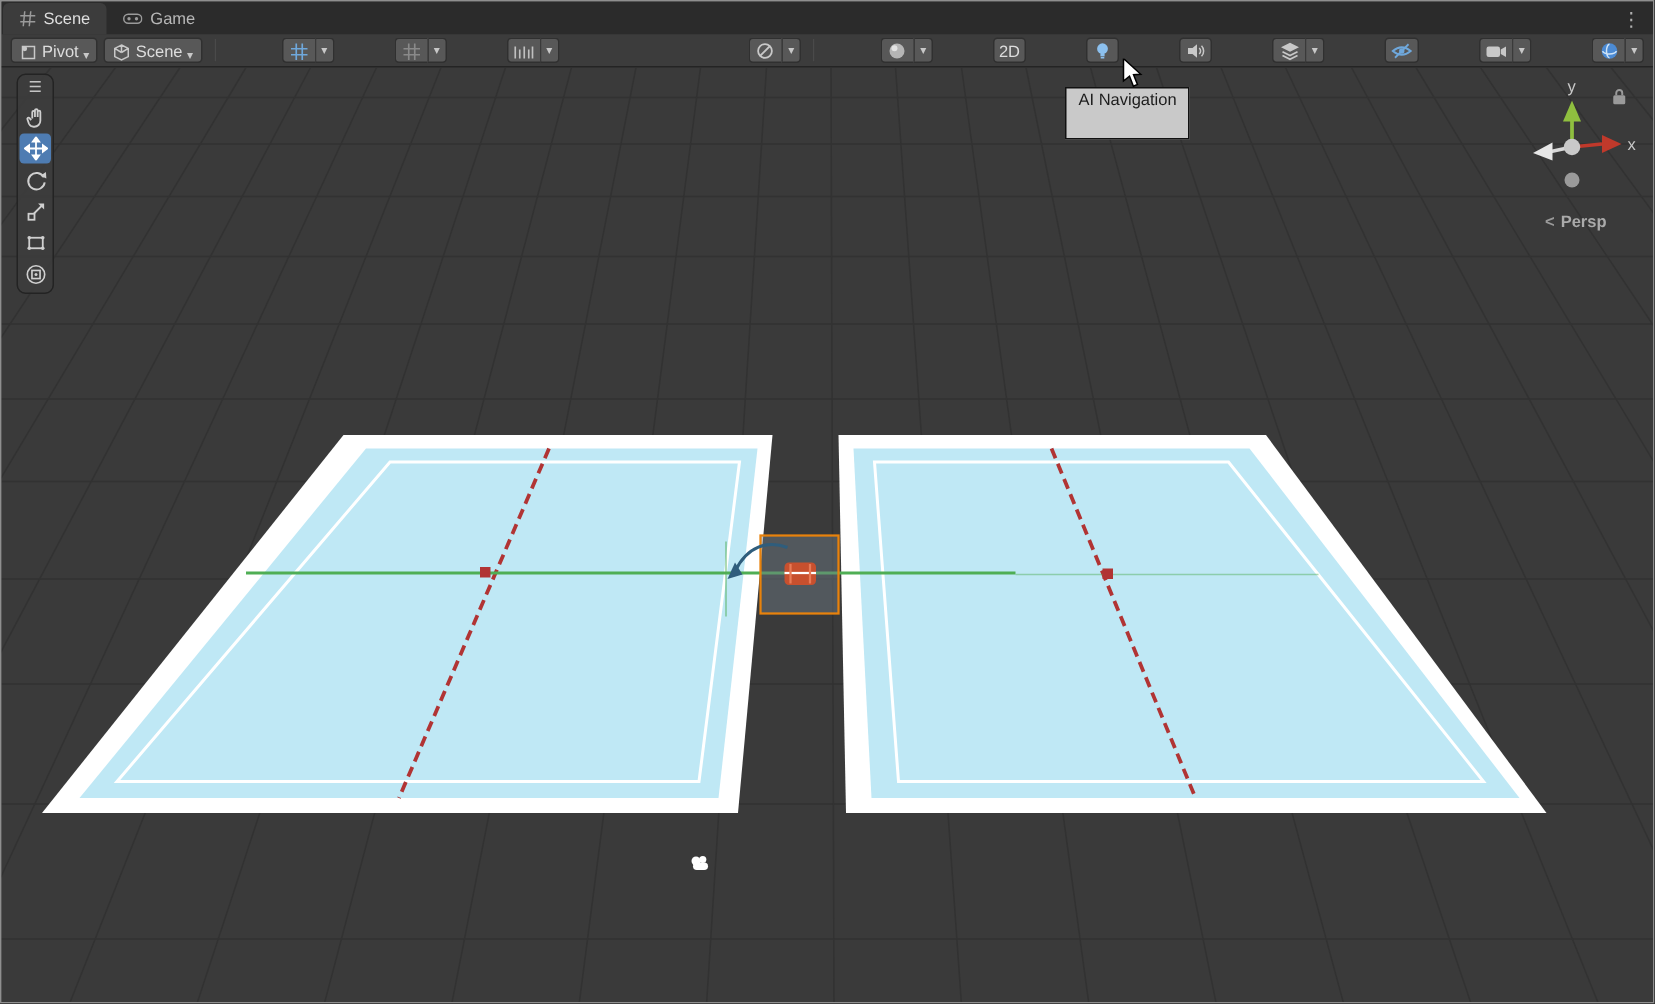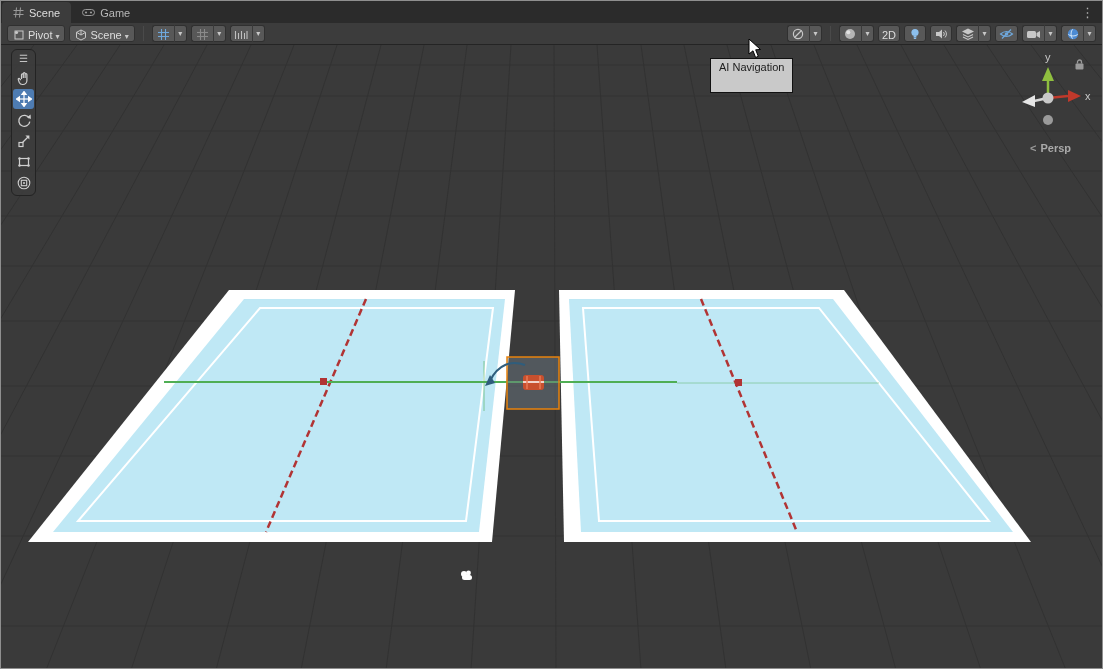--- a/index.html
+++ b/index.html
@@ -35,21 +35,21 @@
   }
   .tb-btn.split-l { border-radius:3px 0 0 3px; border-right:none; }
   .tb-caret {
     height:17px; width:13px; background:#585858; border:1px solid #303030;
     border-left:1px solid #3a3a3a; border-radius:0 3px 3px 0;
     display:flex; align-items:center; justify-content:center;
     font-size:8px; color:#c8c8c8;
   }
   .tb-sep { width:1px; height:15px; background:#2b2b2b; border-right:1px solid #4a4a4a; margin:0 4px; }
   .tb-right { margin-left:auto; display:flex; align-items:center; gap:4px; }
-  .icon-only { padding:0 3px; min-width:22px; justify-content:center; }
+  .icon-only { padding:0 3px; min-width:22px; justify-content:center;margin-left:36px; }
   
   .scene { position:relative; width:1103px; height:625px; background:#3a3a3a; overflow:hidden; }
   .scene-svg { position:absolute; left:0; top:0; }
   
   .toolstrip {
     position:absolute; left:10px; top:4px; width:25px;
     background:rgba(60,60,60,.97); border:1px solid #232323; border-radius:6px;
     display:flex; flex-direction:column; align-items:center; padding:3px 0 2px; gap:1px; z-index:10;
   }
   .strip-menu { color:#c4c4c4; font-size:10px; line-height:12px; margin-bottom:2px; }

